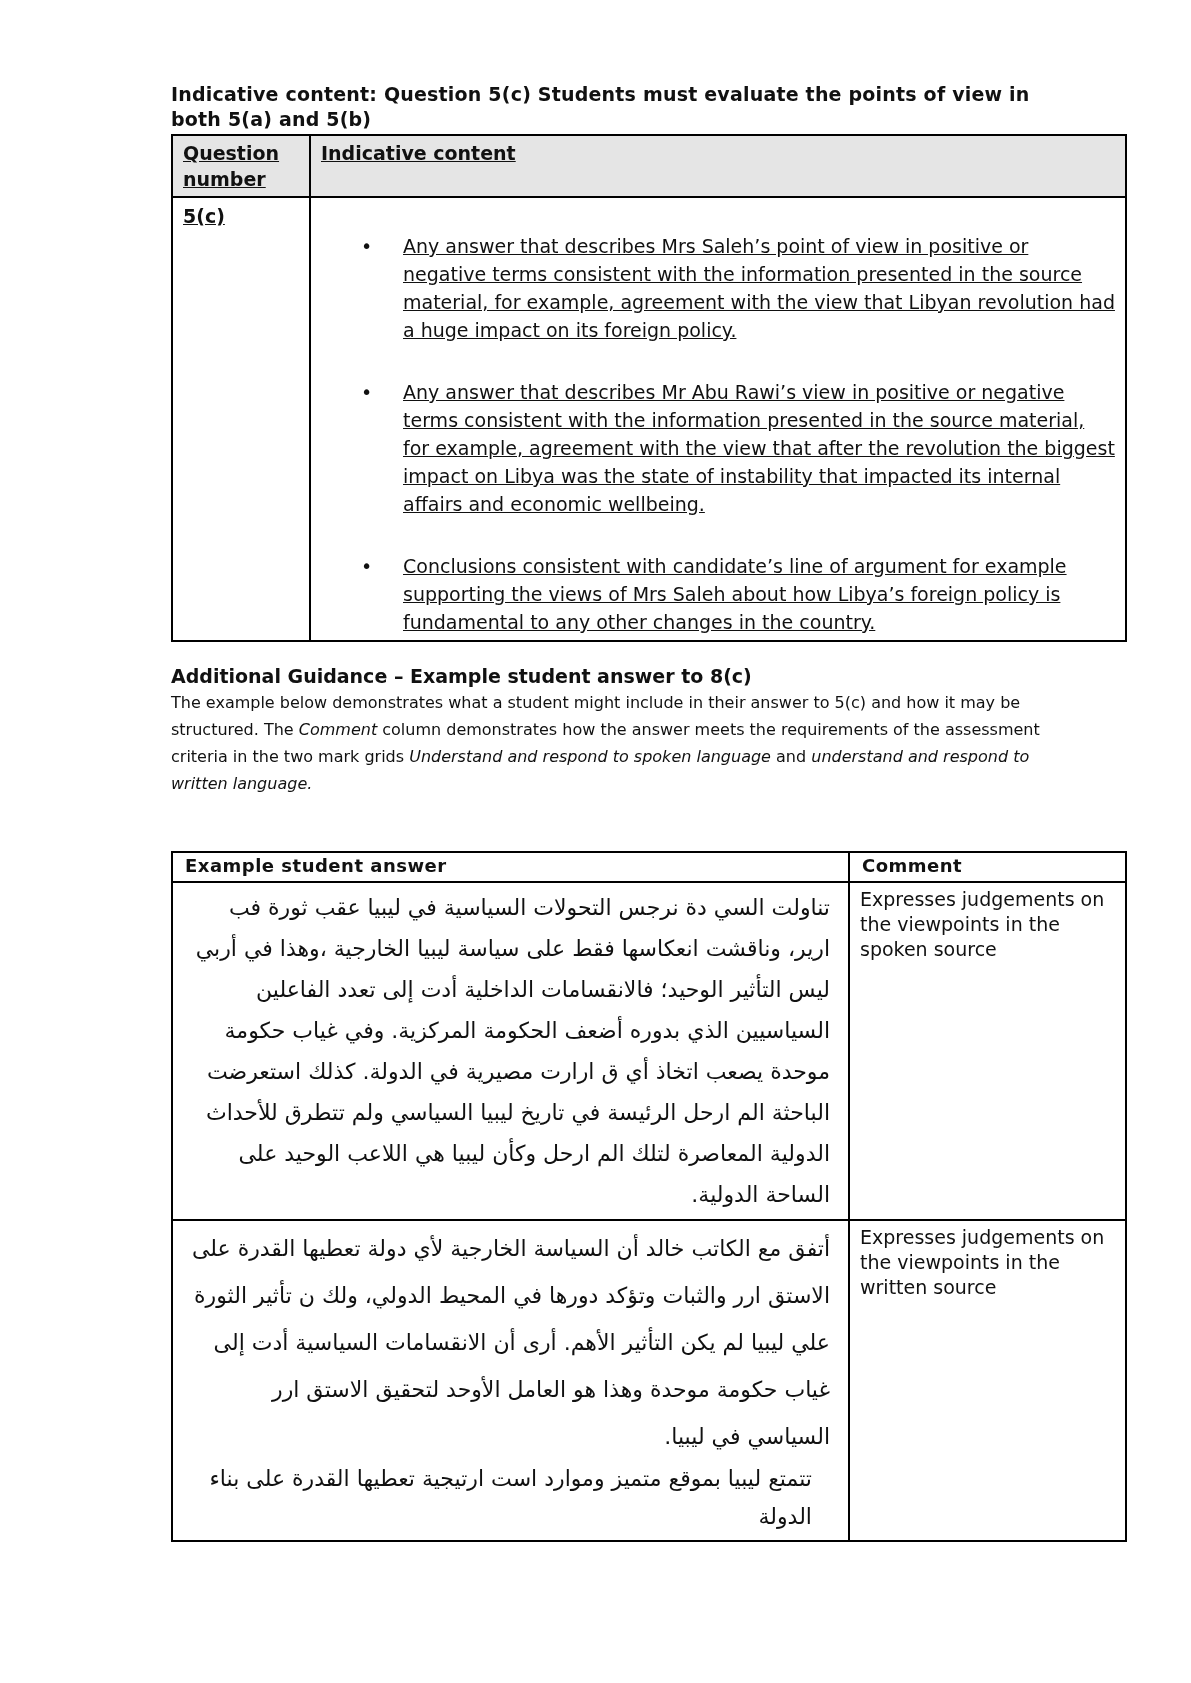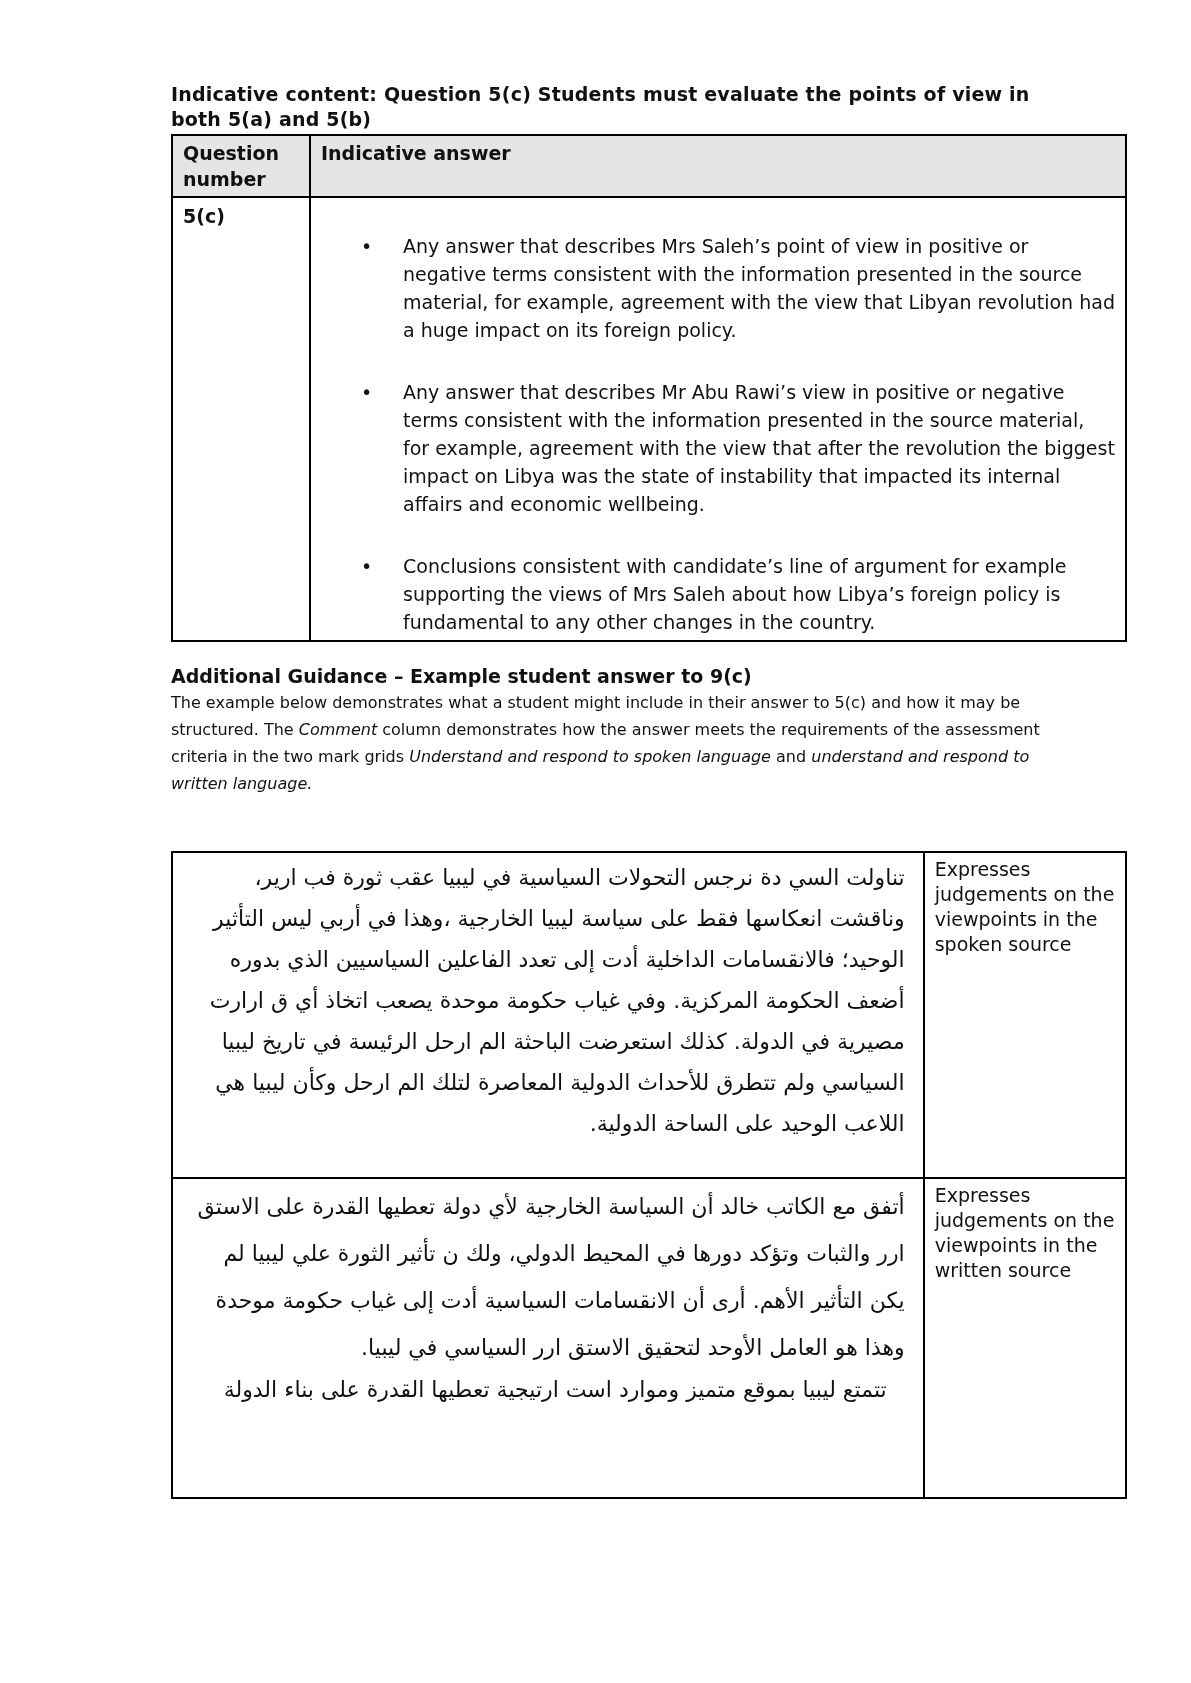--- a/index.html
+++ b/index.html
@@ -7,21 +7,21 @@
          font-family: "DejaVu Sans", sans-serif; color: #111; }
   .page { position: absolute; left: 0; top: 0; width: 1191px; height: 1318px; }
 
   .h-title { position: absolute; left: 171px; top: 82px; width: 900px;
              font-family: "DejaVu Sans", sans-serif; font-weight: bold; font-size: 19px;
              line-height: 25px; letter-spacing: 0.2px; }
 
   table { border-collapse: collapse; position: absolute; }
   td, th { border: 2px solid #000; vertical-align: top; text-align: left; }
 
-  .t1 { left: 171px; top: 134px; width: 956px; }
+  .t1 { left: 171px; top: 134px; width: 956px; text-decoration: underline; }
   .t1 th { background: #e5e5e5; font-weight: bold; font-size: 19px; line-height: 26px;
            padding: 4px 10px 0 10px; height: 56px; }
   .t1 .c1 { width: 116px; }
   .t1 td { font-size: 19px; line-height: 28px; padding: 4px 10px; }
   .t1 td.qnum { font-weight: bold; margin-top: 8px; }
   .t1 ul { list-style: none; margin: 0; padding: 0; }
   .t1 li { position: relative; padding-left: 82px; margin-bottom: 34px;
            font-size: 19px; line-height: 28px; }
   .t1 li:first-child { margin-top: 30px; }
   .t1 li:last-child { margin-bottom: 0; }
@@ -48,21 +48,21 @@
 <body>
 
 <div class="page">
 
   <div class="h-title">Indicative content: Question 5(c) Students must evaluate the points of view in both 5(a) and 5(b)</div>
 
   <table class="t1">
     <tbody>
         <tr>
       <th class="c1">Question number</th>
-      <th>Indicative answer</th>
+      <th>Indicative content</th>
     </tr>
     <tr>
       <td class="qnum">5(c)</td>
       <td>
         <ul>
           <li>
             <span class="bullet">•</span>
             <span>Any answer that describes Mrs Saleh’s point of view in positive or negative terms consistent with the information presented in the source material, for example, agreement with the view that Libyan revolution had a huge impact on its foreign policy.</span>
           </li>
           <li>
@@ -73,26 +73,30 @@
             <span class="bullet">•</span>
             <span>Conclusions consistent with candidate’s line of argument for example supporting the views of Mrs Saleh about how Libya’s foreign policy is fundamental to any other changes in the country.</span>
           </li>
         </ul>
       </td>
     </tr>
   </tbody>
     </table>
 
   <div class="guide">
-    <div class="gh">Additional Guidance – Example student answer to 9(c)</div>
+    <div class="gh">Additional Guidance – Example student answer to 8(c)</div>
     <p><span>The example below demonstrates what a student might include in their answer to 5(c) and how it may be structured. The </span><em>Comment</em><span> column demonstrates how the answer meets the requirements of the assessment criteria in the two mark grids </span><em>Understand and respond to spoken language</em><span> and </span><em>understand and respond to written language.</em></p>
   </div>
 
   <table class="t2">
     <tbody>
+        <tr>
+      <th>Example student answer</th>
+      <th class="c2">Comment</th>
+    </tr>
     <tr class="r1">
       <td class="ar">تناولت السي دة نرجس التحولات السياسية في ليبيا عقب ثورة فب ارير، وناقشت انعكاسها فقط على سياسة ليبيا الخارجية ،وهذا في أربي ليس التأثير الوحيد؛ فالانقسامات الداخلية أدت إلى تعدد الفاعلين السياسيين الذي بدوره أضعف الحكومة المركزية. وفي غياب حكومة موحدة يصعب اتخاذ أي ق ارارت مصيرية في الدولة. كذلك استعرضت الباحثة الم ارحل الرئيسة في تاريخ ليبيا السياسي ولم تتطرق للأحداث الدولية المعاصرة لتلك الم ارحل وكأن ليبيا هي اللاعب الوحيد على الساحة الدولية.</td>
       <td class="cm">Expresses judgements on the viewpoints in the spoken source</td>
     </tr>
     <tr class="r2">
       <td class="ar">
         <div>أتفق مع الكاتب خالد أن السياسة الخارجية لأي دولة تعطيها القدرة على الاستق ارر والثبات وتؤكد دورها في المحيط الدولي، ولك ن تأثير الثورة علي ليبيا لم يكن التأثير الأهم. أرى أن الانقسامات السياسية أدت إلى غياب حكومة موحدة وهذا هو العامل الأوحد لتحقيق الاستق ارر السياسي في ليبيا.</div>
         <div class="para2">تتمتع ليبيا بموقع متميز وموارد است ارتيجية تعطيها القدرة على بناء الدولة</div>
       </td>
       <td class="cm">Expresses judgements on the viewpoints in the written source</td>

